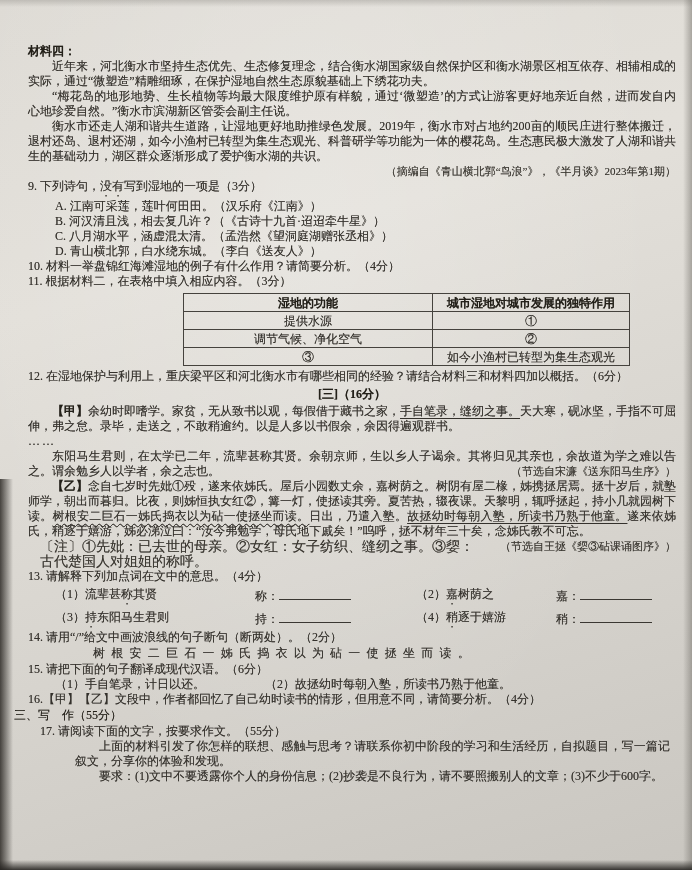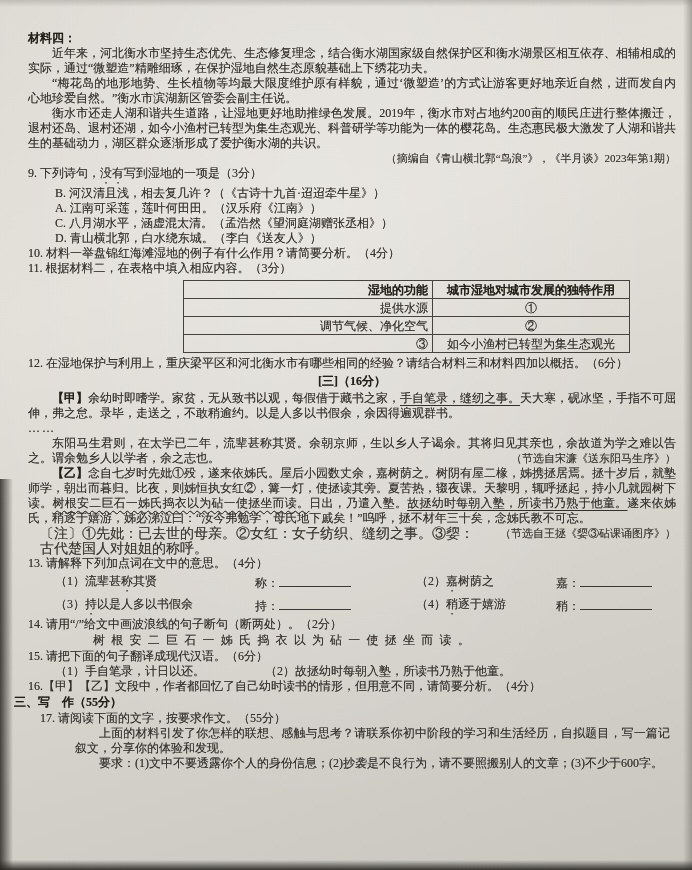--- a/index.html
+++ b/index.html
@@ -10,21 +10,21 @@
   }
   .photo{
     position:relative;width:692px;height:870px;overflow:hidden;
     background:
       radial-gradient(ellipse at 45% 25%, rgba(255,255,255,0.20), rgba(0,0,0,0) 65%),
       linear-gradient(163deg,#dedbd5 0%,#e3e0da 30%,#d8d5cf 62%,#c9c6c0 100%);
     color:#34312c;
     font-size:12px;line-height:15px;
     text-shadow:0 0 0.5px rgba(52,49,44,0.55);
   }
-  .content{position:absolute;inset:0;padding:31px 16px 0 28px;box-sizing:border-box;}
+  .content{position:absolute;inset:0;padding:44px 16px 0 28px;box-sizing:border-box;}
   p{margin:0;}
   .indent{text-indent:2em;text-align:justify;}
   .bold{font-weight:bold;color:#232019;}
   .citation{text-align:right;font-size:11px;color:#3b3832;}
   .cite-inline{float:right;font-size:11px;color:#3b3832;}
   .q{padding-left:27px;text-indent:-27px;text-align:justify;}
   .optlist{margin-left:27px;}
   .em-dot{
     -webkit-text-emphasis:filled dot;-webkit-text-emphasis-position:under left;
     text-emphasis:filled dot;text-emphasis-position:under left;
@@ -32,33 +32,33 @@
   .ul{text-decoration:underline;text-underline-offset:3px;text-decoration-thickness:1px;}
   .wavy{text-decoration:underline;text-decoration-style:wavy;text-underline-offset:3px;text-decoration-thickness:1px;}
   table.wtable{
     border-collapse:collapse;margin:4px 0 3px 155px;width:447px;
     font-size:12px;
   }
   table.wtable th,table.wtable td{
     border:1px solid #45423d;text-align:center;padding:0 4px;height:17px;line-height:16px;
   }
   table.wtable th{font-weight:bold;color:#232019;}
-  table.wtable td:first-child,table.wtable th:first-child{width:240px;text-align:right;}
+  table.wtable td:first-child,table.wtable th:first-child{width:240px;}
   .section-heading{text-align:center;font-weight:bold;color:#232019;margin:3px 0 2px 0;}
   .note{margin-left:12px;font-size:14px;color:#3b3832;}
   .q13-row{display:flex;margin-left:27px;line-height:21px;align-items:flex-end;}
   .q13-phrase{width:200px;font-family:Liberation Serif, serif;}
   .q13-phrase2{width:140px;margin-left:16px;}
   .q13-ans{width:145px;}
   .q13-ans2{flex:1;}
   .blank{display:inline-block;width:72px;height:11px;border-bottom:1px solid #3a3732;vertical-align:baseline;}
   .duanju{margin-left:65px;letter-spacing:0.52em;line-height:17px;}
   .q15-row{display:flex;margin-left:27px;}
   .q15-item1{width:210px;}
-  .writing-heading{font-weight:bold;color:#232019;margin-left:-14px;line-height:17px;}
+  .writing-heading{font-weight:normal;color:#232019;margin-left:-14px;line-height:17px;}
   .q17{margin-left:12px;}
   .essay{margin-left:47px;margin-right:6px;text-indent:2em;text-align:justify;}
   .edge{position:absolute;pointer-events:none;}
   .edge-left{left:0;top:55%;bottom:0;width:13px;background:linear-gradient(to right,rgba(43,40,36,0.85),rgba(43,40,36,0));}
   .edge-bottom{left:0;right:0;bottom:0;height:10px;background:linear-gradient(to top,rgba(38,36,33,0.9),rgba(38,36,33,0));}
   .edge-right{right:0;top:0;bottom:0;width:9px;background:linear-gradient(to left,rgba(110,107,101,0.5),rgba(110,107,101,0));}
   .edge-top{left:0;right:0;top:0;height:7px;background:linear-gradient(to bottom,rgba(145,142,136,0.4),rgba(145,142,136,0));}
   .ellipsis-line{margin-left:0;letter-spacing:2px;}
 </style>
 </head>
@@ -68,22 +68,22 @@
   <div class="content">
 
     <p class="bold">材料四：</p>
     <p class="indent">近年来，河北衡水市坚持生态优先、生态修复理念，结合衡水湖国家级自然保护区和衡水湖景区相互依存、相辅相成的实际，通过“微塑造”精雕细琢，在保护湿地自然生态原貌基础上下绣花功夫。</p>
     <p class="indent">“梅花岛的地形地势、生长植物等均最大限度维护原有样貌，通过‘微塑造’的方式让游客更好地亲近自然，进而发自内心地珍爱自然。”衡水市滨湖新区管委会副主任说。</p>
     <p class="indent">衡水市还走人湖和谐共生道路，让湿地更好地助推绿色发展。2019年，衡水市对占地约200亩的顺民庄进行整体搬迁，退村还岛、退村还湖，如今小渔村已转型为集生态观光、科普研学等功能为一体的樱花岛。生态惠民极大激发了人湖和谐共生的基础动力，湖区群众逐渐形成了爱护衡水湖的共识。</p>
     <p class="citation">（摘编自《青山横北郭“鸟浪”》，《半月谈》2023年第1期）</p>
 
     <p class="q"><span>9. 下列诗句，</span><span class="em-dot">没有</span><span>写到湿地的一项是（3分）</span></p>
     <div class="optlist">
+      <p>A. 江南可采莲，莲叶何田田。（汉乐府《江南》）</p>
       <p>B. 河汉清且浅，相去复几许？（《古诗十九首·迢迢牵牛星》）</p>
-      <p>A. 江南可采莲，莲叶何田田。（汉乐府《江南》）</p>
       <p>C. 八月湖水平，涵虚混太清。（孟浩然《望洞庭湖赠张丞相》）</p>
       <p>D. 青山横北郭，白水绕东城。（李白《送友人》）</p>
     </div>
 
     <p class="q">10. 材料一举盘锦红海滩湿地的例子有什么作用？请简要分析。（4分）</p>
     <p class="q">11. 根据材料二，在表格中填入相应内容。（3分）</p>
 
     <table class="wtable">
       <tbody>
           <tr>
@@ -117,21 +117,21 @@
     <p class="note">〔注〕①先妣：已去世的母亲。②女红：女子纺织、缝纫之事。③媭：古代楚国人对姐姐的称呼。</p>
 
     <p class="q">13. 请解释下列加点词在文中的意思。（4分）</p>
     <div class="q13-row">
       <span class="q13-phrase"><span>（1）流辈甚</span><span class="em-dot">称</span><span>其贤</span></span>
       <span class="q13-ans"><span>称：</span><span class="blank"></span></span>
       <span class="q13-phrase2"><span>（2）</span><span class="em-dot">嘉</span><span>树荫之</span></span>
       <span class="q13-ans2"><span>嘉：</span><span class="blank"></span></span>
     </div>
     <div class="q13-row">
-      <span class="q13-phrase"><span>（3）</span><span class="em-dot">持</span><span>以是人多以书假余</span></span>
+      <span class="q13-phrase"><span>（3）</span><span class="em-dot">持</span><span>东阳马生君则</span></span>
       <span class="q13-ans"><span>持：</span><span class="blank"></span></span>
       <span class="q13-phrase2"><span>（4）</span><span class="em-dot">稍</span><span>逐于嬉游</span></span>
       <span class="q13-ans2"><span>稍：</span><span class="blank"></span></span>
     </div>
 
     <p class="q">14. 请用“/”给文中画波浪线的句子断句（断两处）。（2分）</p>
     <p class="duanju">树根安二巨石一姊氏捣衣以为砧一使拯坐而读。</p>
 
     <p class="q">15. 请把下面的句子翻译成现代汉语。（6分）</p>
     <div class="q15-row">

